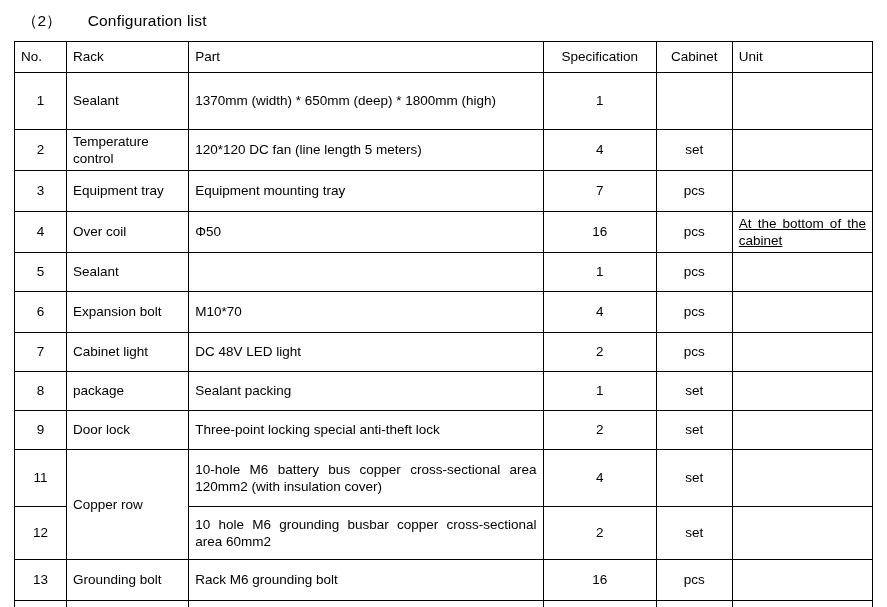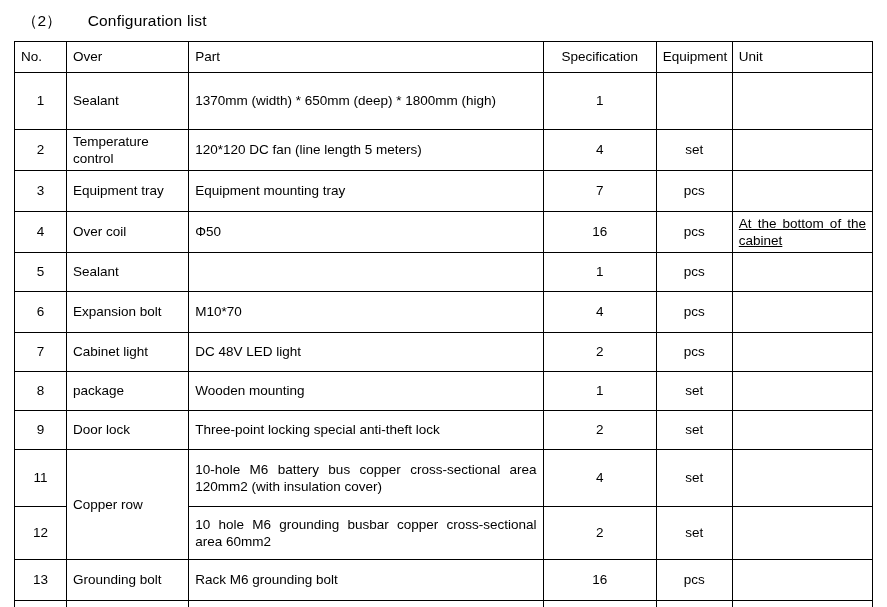--- a/index.html
+++ b/index.html
@@ -114,24 +114,24 @@
       <col class="c-no">
         <col class="c-part">
         <col class="c-name">
         <col class="c-spec">
         <col class="c-qty">
         <col class="c-unit">
     </colgroup>
     <thead>
       <tr>
         <td class="th-label">No.</td>
-        <td class="th-label">Over</td>
+        <td class="th-label">Rack</td>
         <td class="th-label">Part</td>
         <td class="cell-spec">Specification</td>
-        <td class="cell-qty">Equipment</td>
+        <td class="cell-qty">Cabinet</td>
         <td class="th-label">Unit</td>
       </tr>
     </thead>
     <tbody>
 
       <tr class="r-tall">
         <td class="cell-no">1</td>
         <td class="cell-part">Sealant</td>
         <td class="cell-name justify">1370mm (width) * 650mm (deep) * 1800mm (high)</td>
         <td class="cell-spec">1</td>
@@ -189,21 +189,21 @@
         <td class="cell-part">Cabinet light</td>
         <td class="cell-name">DC 48V LED light</td>
         <td class="cell-spec">2</td>
         <td class="cell-qty">pcs</td>
         <td class="cell-unit"></td>
       </tr>
 
       <tr class="r-h3">
         <td class="cell-no">8</td>
         <td class="cell-part">package</td>
-        <td class="cell-name">Wooden mounting</td>
+        <td class="cell-name">Sealant packing</td>
         <td class="cell-spec">1</td>
         <td class="cell-qty">set</td>
         <td class="cell-unit"></td>
       </tr>
 
       <tr class="r-h3">
         <td class="cell-no">9</td>
         <td class="cell-part">Door lock</td>
         <td class="cell-name">Three-point locking special anti-theft lock</td>
         <td class="cell-spec">2</td>

